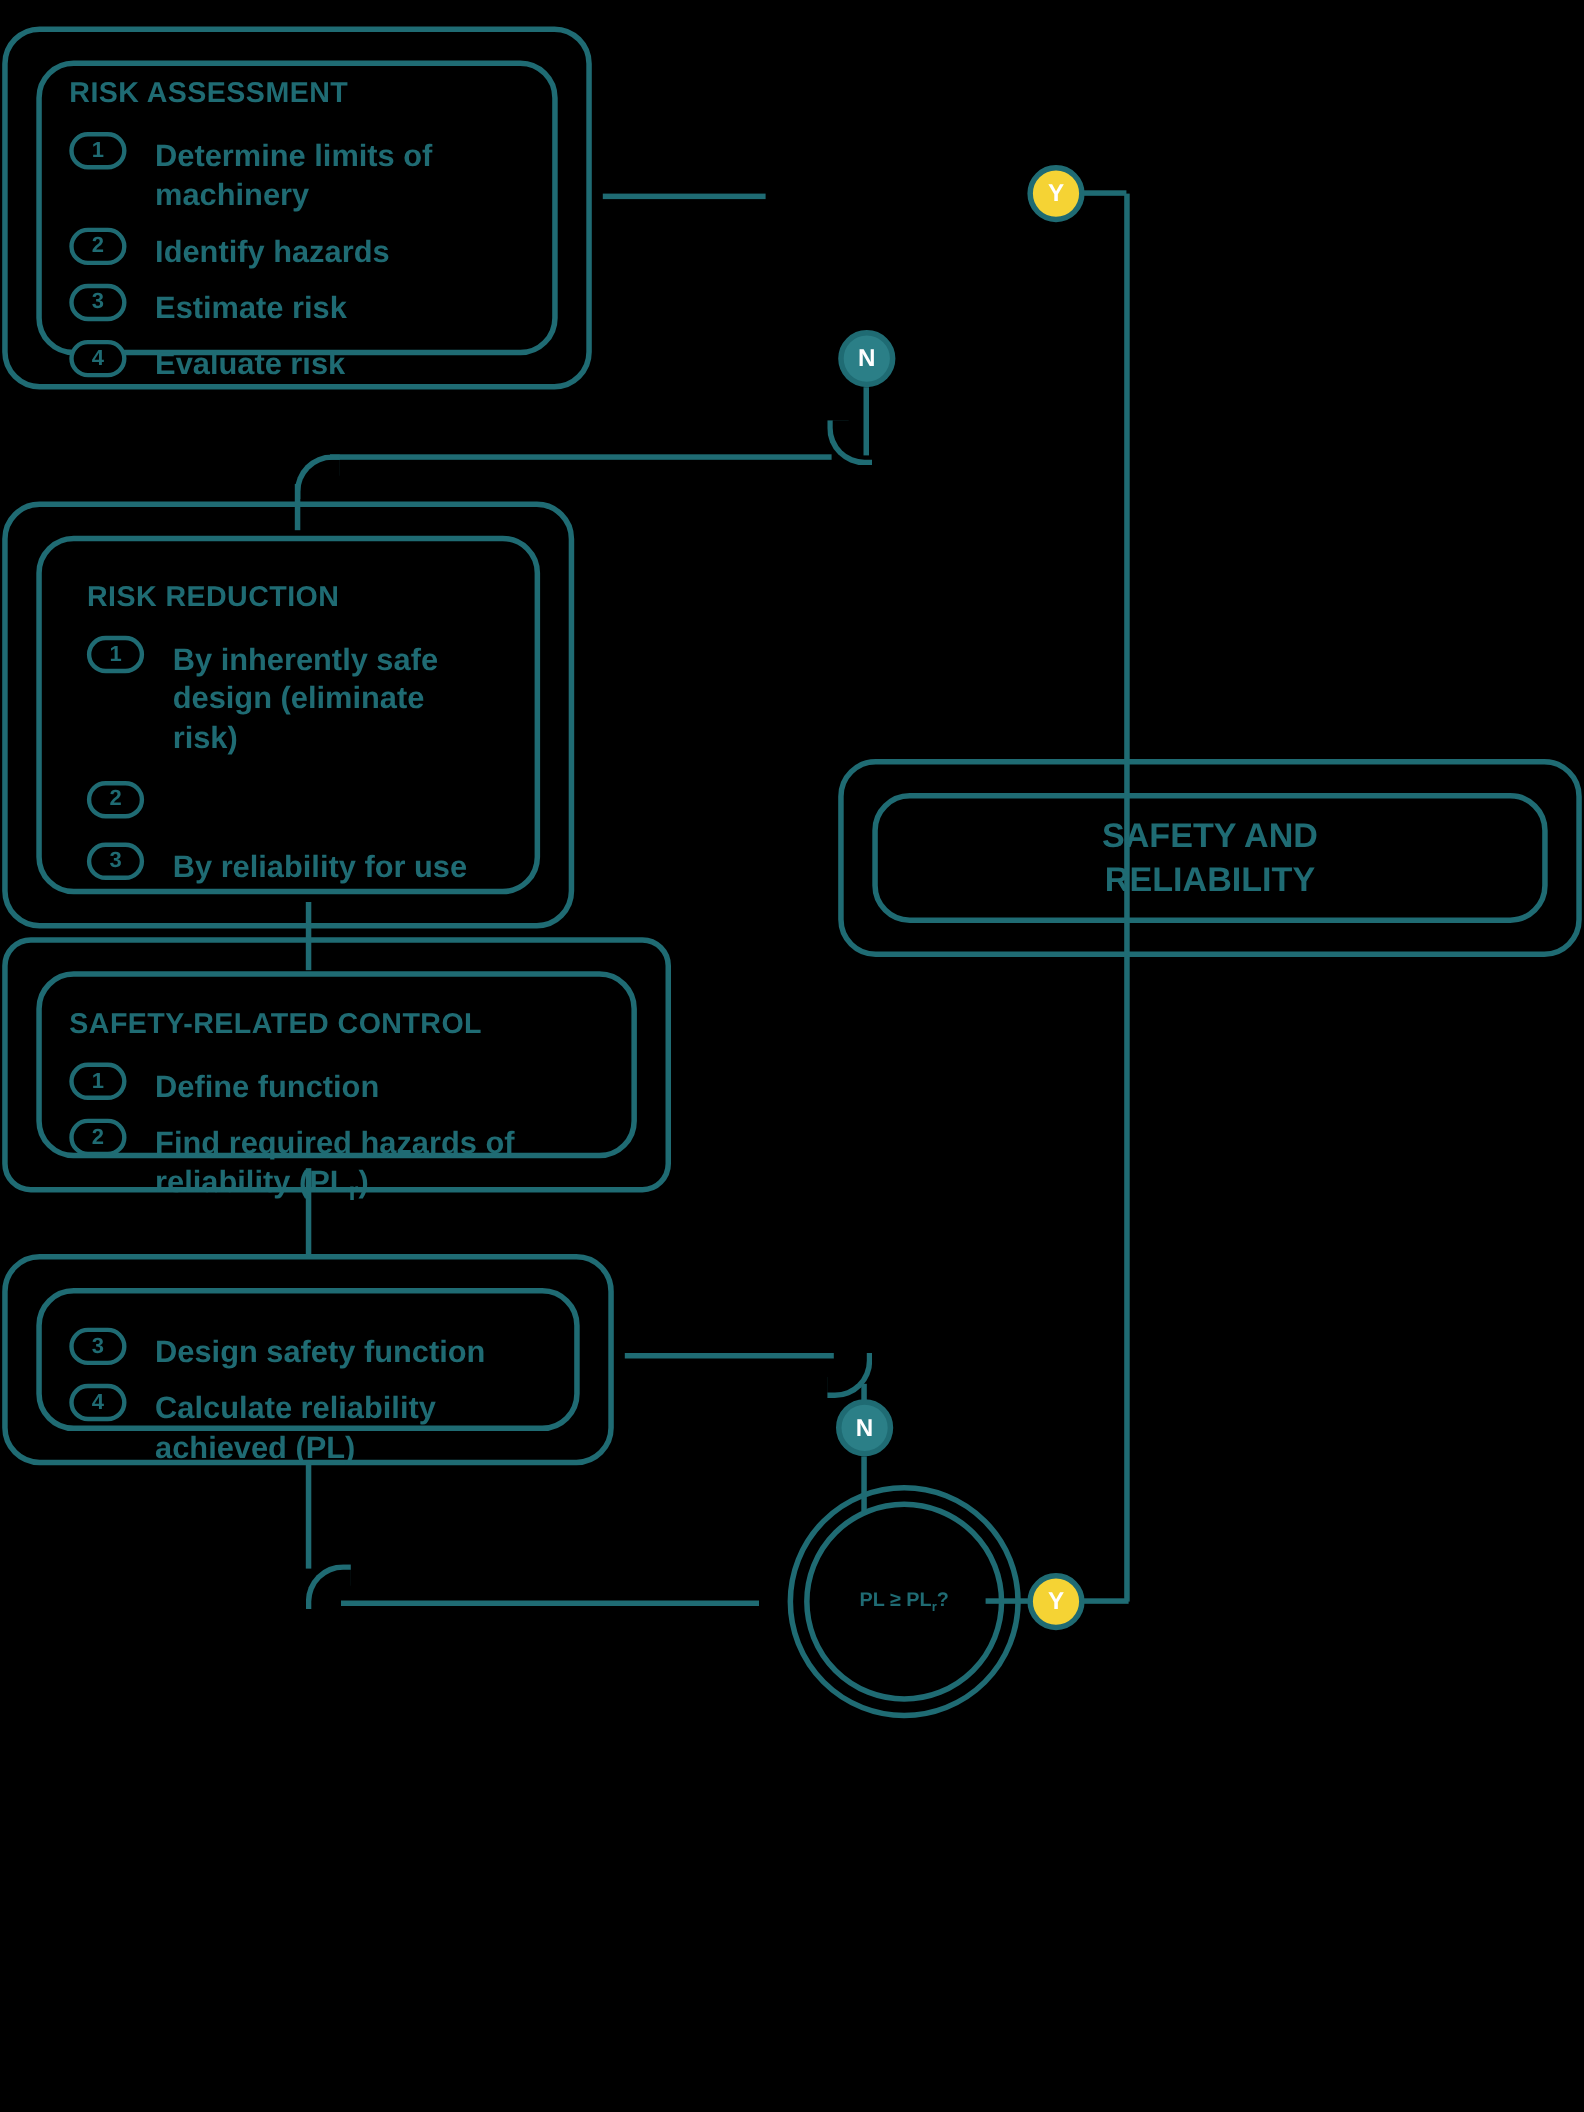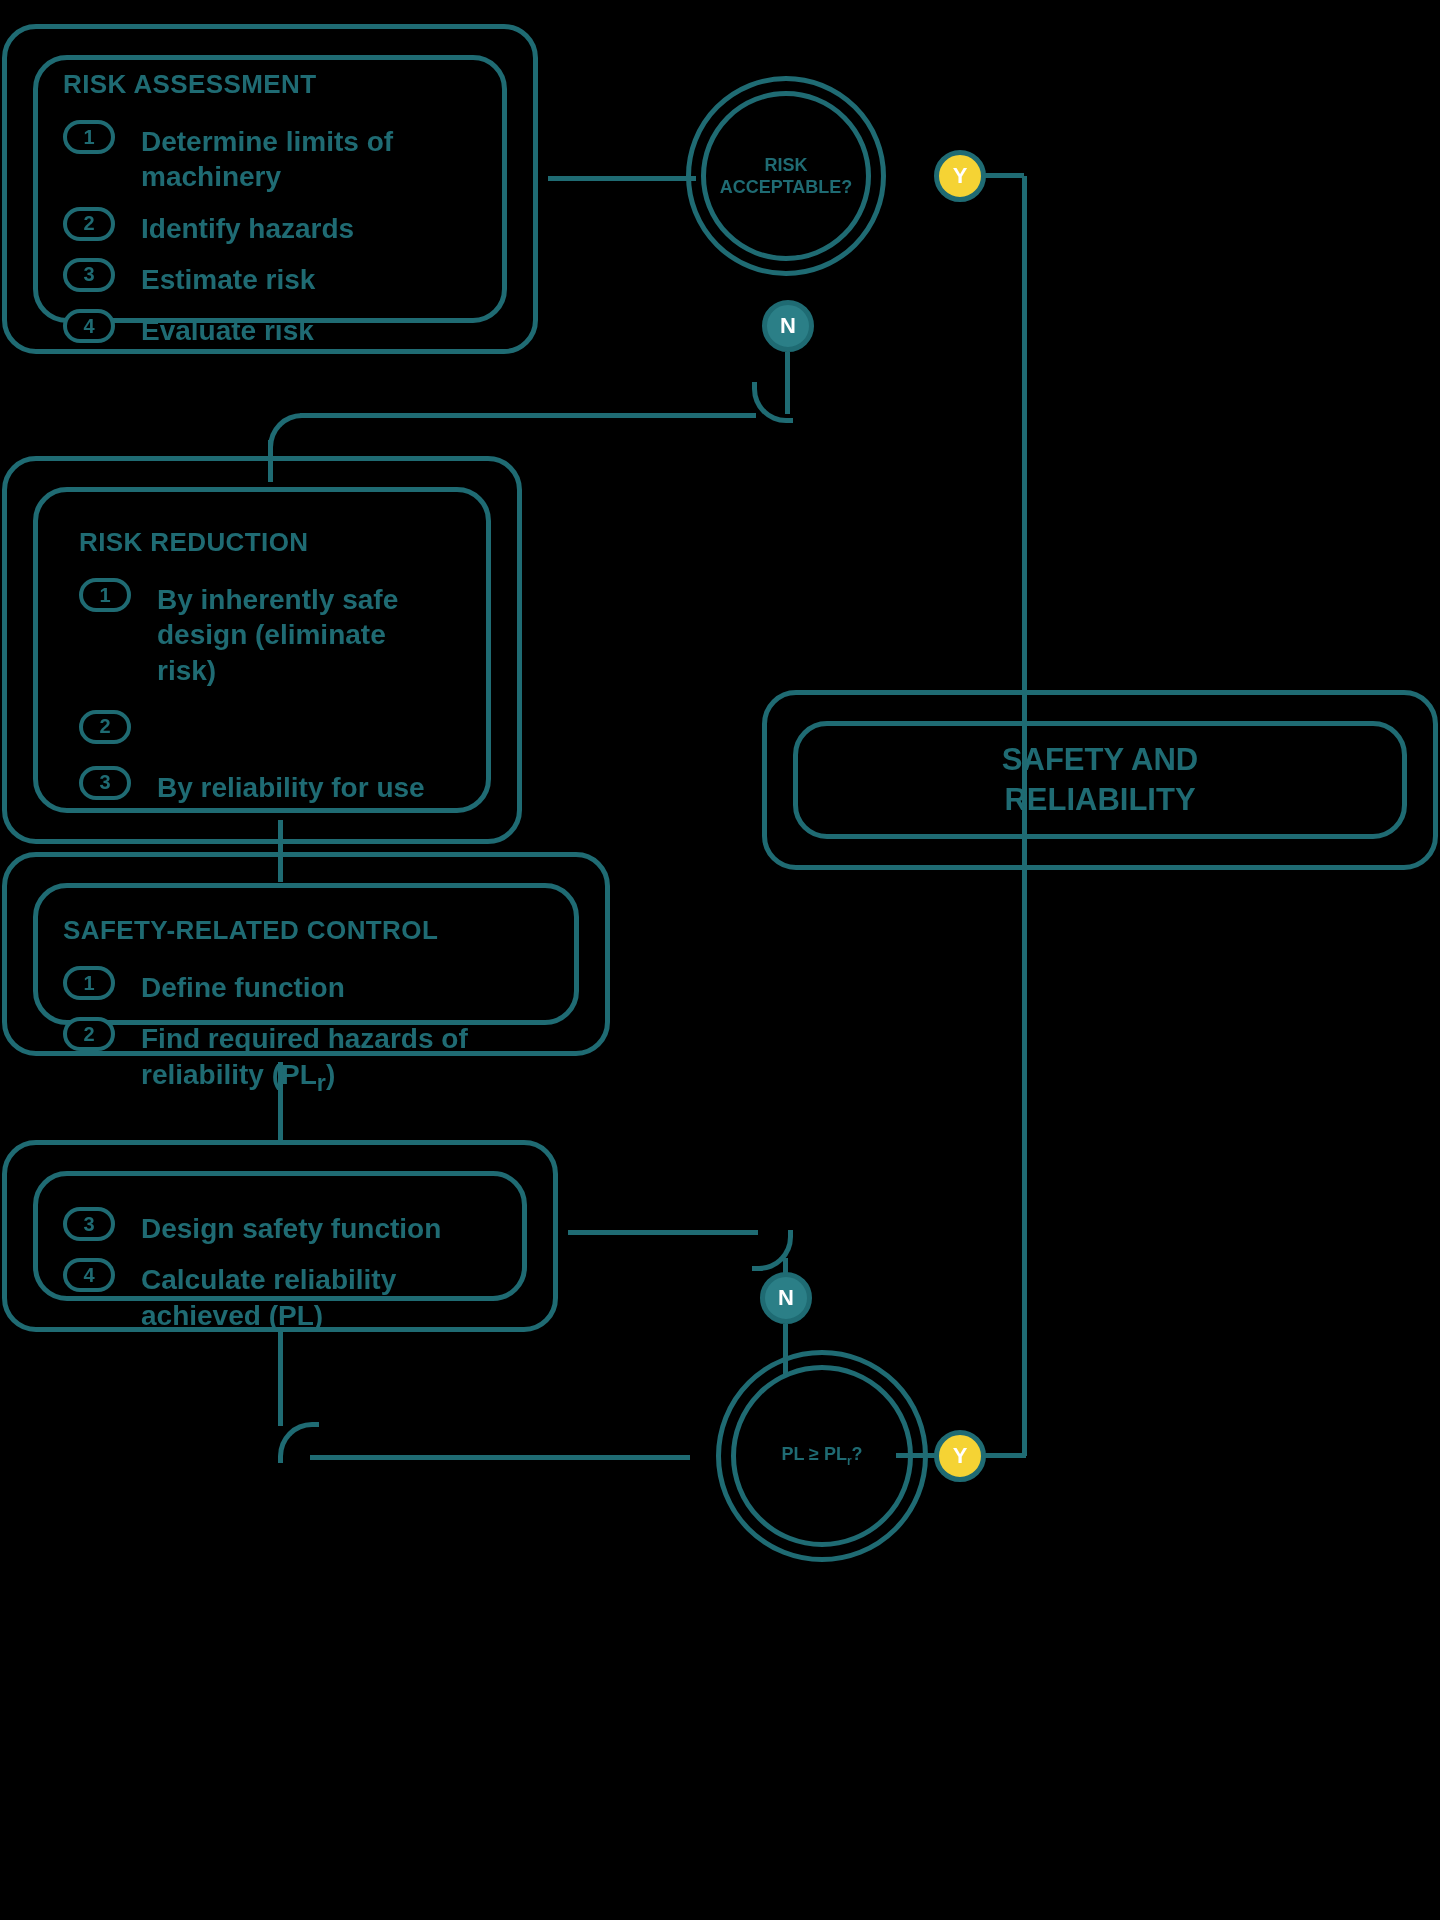--- a/index.html
+++ b/index.html
@@ -88,29 +88,20 @@
         <div class="num">3</div>
         <div class="steptext">Estimate risk</div>
       </div>
       <div class="step">
         <div class="num">4</div>
         <div class="steptext">Evaluate risk</div>
       </div>
     </div>
   </div>
 
-  <div class="decision" style="left:686px;top:76px;width:200px;height:200px;">
-    <div class="ring"></div>
-    <div class="dtext">
-      <span>
-        <span>RISK</span><br>
-        <span>ACCEPTABLE?</span>
-      </span>
-    </div>
-  </div>
 
   <div class="badge y" style="left:934px;top:150px;">Y</div>
 
   <div class="badge n" style="left:762px;top:300px;">N</div>
 
   <div class="corner c-bl" style="left:986px;top:173px;width:40px;height:40px;border-top:none;border-right:none;
               border-bottom-left-radius:0;border-top-right-radius:34px;border-left:none;
               border-bottom:none;"></div>
   <div class="ln lh" style="left:984px;top:173px;width:40px;"></div>
   <div class="ln lv" style="left:1022px;top:176px;height:1280px;"></div>
@@ -139,21 +130,21 @@
 
       <div class="step">
         <div class="num">3</div>
         <div class="steptext">By reliability for use</div>
       </div>
     </div>
   </div>
 
   <div class="ln lv" style="left:278px;top:820px;height:62px;"></div>
 
-  <div class="box" style="left:2px;top:852px;width:608px;height:204px;">
+  <div class="box" style="left:2px;top:852px;width:608px;height:232px;border-radius:26px;">
     <div class="inner"></div>
     <div class="content" style="padding:58px 56px;">
       <div class="sect-title">SAFETY-RELATED CONTROL</div>
 
       <div class="step">
         <div class="num">1</div>
         <div class="steptext">Define function</div>
       </div>
 
       <div class="step">

